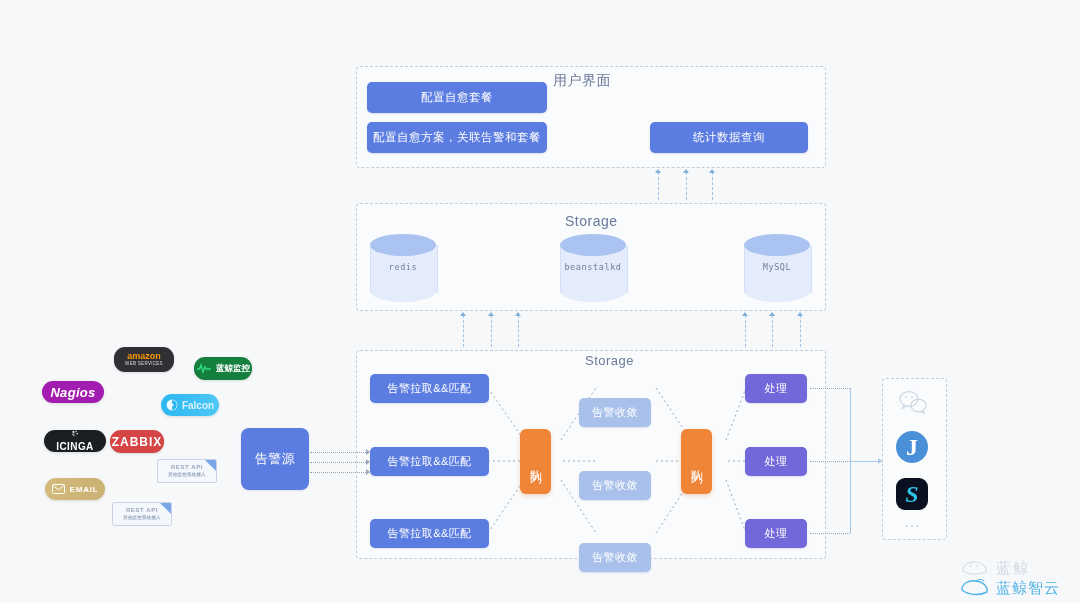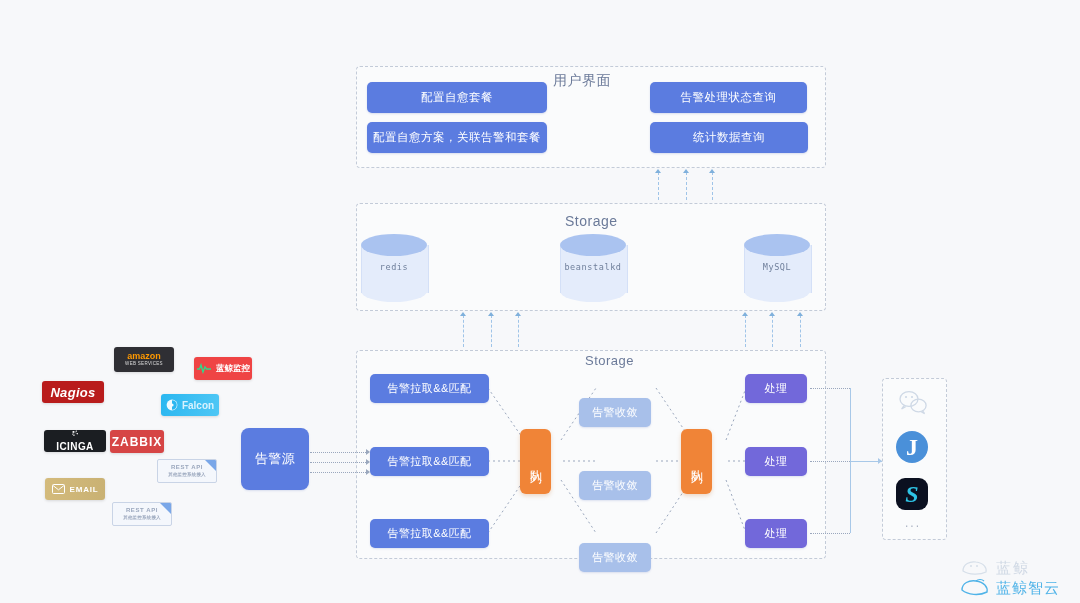--- a/index.html
+++ b/index.html
@@ -104,31 +104,31 @@
   }
   .hline-blue{
     position:absolute;height:0;border-top:1px solid #a8c8e8;
   }
   .vline-blue{
     position:absolute;width:0;border-left:1px solid #a8c8e8;
   }
 
   
   .logo{
-    position:absolute;border-radius:3px;
+    position:absolute;border-radius:11px;
     display:flex;align-items:center;justify-content:center;
     font-size:10px;font-weight:bold;white-space:nowrap;
     box-shadow:0 1px 3px rgba(0,0,0,.13);
     overflow:hidden;
   }
-  .logo-nagios{background:#b91c1c;color:#fff;font-size:13px;font-style:italic;letter-spacing:.3px;}
+  .logo-nagios{background:#a21caf;color:#fff;font-size:13px;font-style:italic;letter-spacing:.3px;}
   .logo-aws{background:#2f2f34;color:#ff9900;font-size:8px;flex-direction:column;line-height:1;}
   .logo-aws .t1{font-size:9px;font-weight:bold;}
   .logo-aws .t2{font-size:4.5px;color:#dcdcdc;font-weight:normal;letter-spacing:.3px;margin-top:1px;}
-  .logo-bk{background:#ef4444;color:#fff;font-size:8.5px;gap:4px;}
+  .logo-bk{background:#15803d;color:#fff;font-size:8.5px;gap:4px;}
   .logo-falcon{background:linear-gradient(100deg,#2ab7f0,#4fc7f5);color:#d7f2fe;font-size:10px;gap:4px;}
   .logo-icinga{background:#1b1e22;color:#fff;font-size:10px;gap:3px;letter-spacing:.4px;}
   .logo-zabbix{background:#d64545;color:#fff;font-size:12px;letter-spacing:1px;}
   .logo-email{background:linear-gradient(100deg,#d4bb7c,#c9b173);color:#fff;font-size:8px;gap:5px;letter-spacing:.8px;}
   .logo-rest{
     background:#f4f7fc;border:1px solid #c9d4e6;color:#9aa7bd;
     flex-direction:column;line-height:1.25;border-radius:2px;
     box-shadow:none;
   }
   .logo-rest .t1{font-size:6px;letter-spacing:.6px;}
@@ -165,34 +165,33 @@
 </head>
 <body>
 
 <div id="stage">
 
   <div class="dashed-box" style="left:356px;top:66px;width:468px;height:100px;"></div>
   <div class="section-title" style="left:553px;top:72px;font-size:14px;">用户界面</div>
 
   <div class="ui-btn" style="left:367px;top:82px;width:180px;height:31px;">配置自愈套餐</div>
   <div class="ui-btn" style="left:367px;top:122px;width:180px;height:31px;">配置自愈方案，关联告警和套餐</div>
-  <div class="ui-btn" style="left:650px;top:82px;width:157px;height:31px;">告警处理状态查询</div>
   <div class="ui-btn" style="left:650px;top:122px;width:158px;height:31px;">统计数据查询</div>
 
   <div class="vdot" style="left:658px;top:172px;height:28px;"></div>
   <div class="arrowup" style="left:655px;top:169px;"></div>
   <div class="vdot" style="left:686px;top:172px;height:28px;"></div>
   <div class="arrowup" style="left:683px;top:169px;"></div>
   <div class="vdot" style="left:712px;top:172px;height:28px;"></div>
   <div class="arrowup" style="left:709px;top:169px;"></div>
 
   <div class="dashed-box" style="left:356px;top:203px;width:468px;height:106px;"></div>
   <div class="section-title" style="left:565px;top:213px;font-size:14px;">Storage</div>
 
-  <div class="cyl" style="left:361px;top:234px;">
+  <div class="cyl" style="left:370px;top:234px;">
     <div class="bottom"></div>
     <div class="body"></div>
     <div class="top"></div>
     <div class="lbl">redis</div>
   </div>
   <div class="cyl" style="left:560px;top:234px;">
     <div class="bottom"></div>
     <div class="body"></div>
     <div class="top"></div>
     <div class="lbl">beanstalkd</div>

